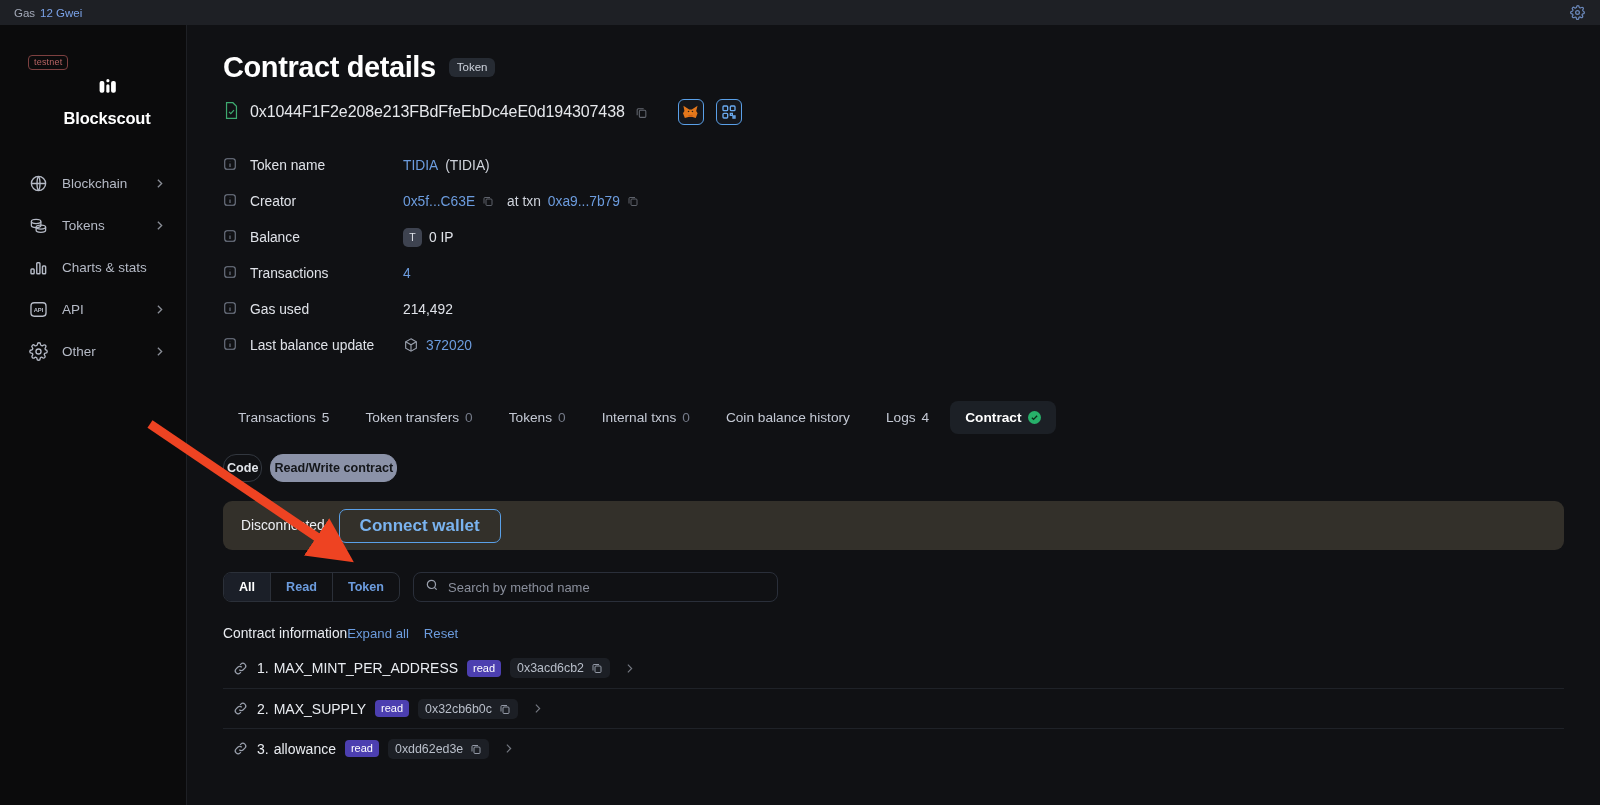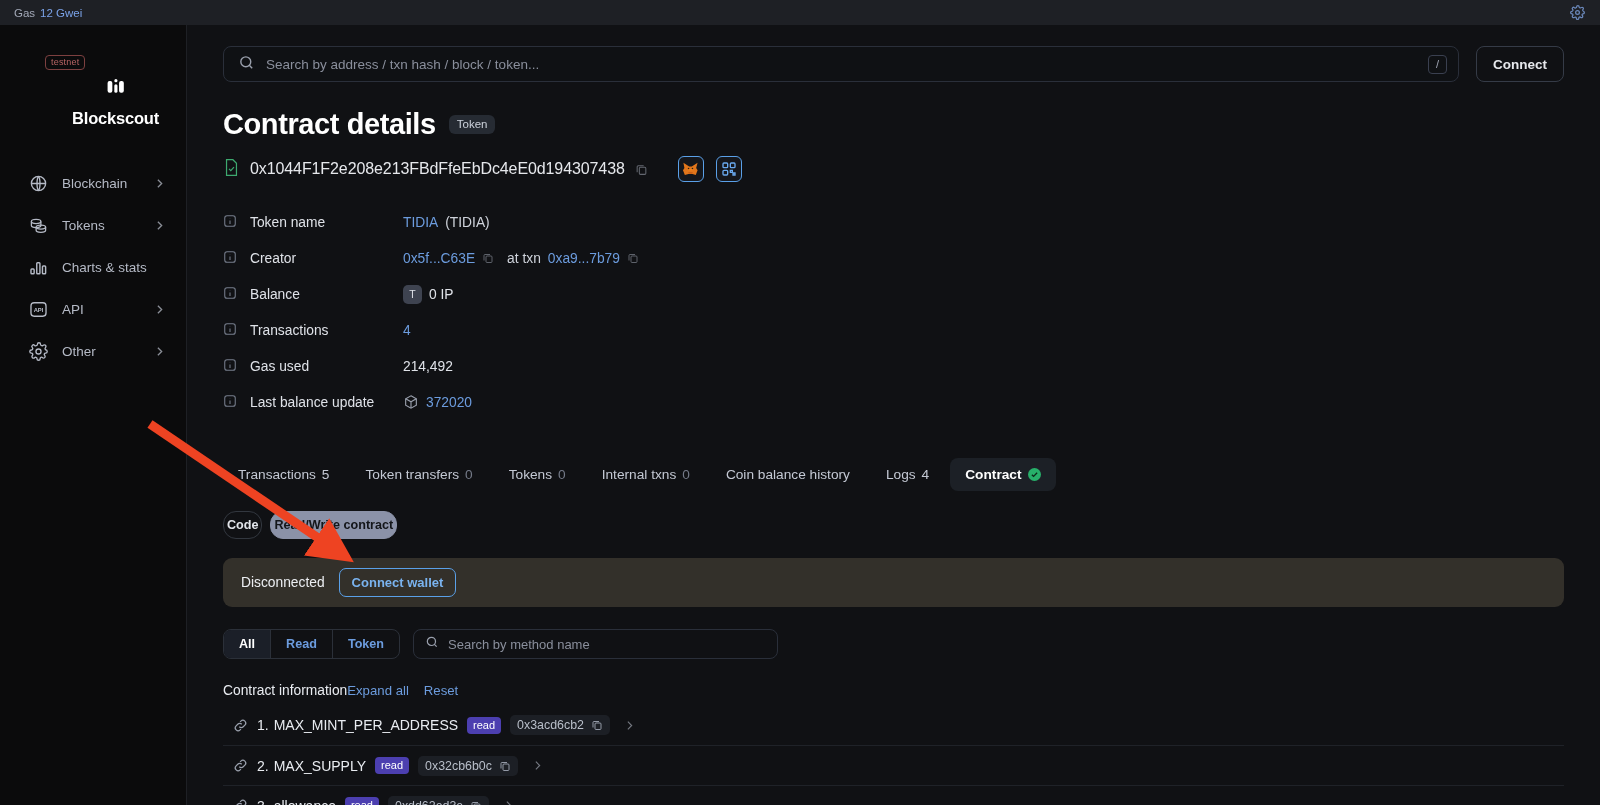--- a/index.html
+++ b/index.html
@@ -21,21 +21,21 @@
   .gas-wrap { display: flex; gap: 5px; align-items: center; color: #a3a9b8; }
   .gas-val { color: #7aa2e8; }
   .gear-btn { width: 18px; height: 18px; display:flex; align-items:center; justify-content:center; cursor: pointer;}
   
   .sidebar {
     position: absolute; top: 25px; left: 0; width: 187px; height: 780px;
     background: #0b0b0c;
     border-right: 1px solid #1e2025;
     padding: 26px 0 0 0;
   }
-  .brand { padding-left: 15px; margin-left: 30px; }
+  .brand { padding-left: 28px; }
   .testnet-badge {
     display: inline-block;
     border: 1px solid #7d4040;
     color: #b76464;
     border-radius: 4px;
     font-size: 9px;
     padding: 1px 5px 2px;
     letter-spacing: .2px;
     margin-bottom: 7px;
   }
@@ -145,22 +145,22 @@
   .wallet-bar {
     margin-top: 19px; height: 49px; border-radius: 9px;
     background: #33302a;
     display: flex; align-items: center; gap: 14px;
     padding: 0 18px;
   }
   .wallet-status { font-size: 13.8px; color: #eceef2; }
   .connect-wallet-btn {
     border: 1px solid #5aa0e8; border-radius: 7px;
     background: transparent; color: #7ab3ef;
-    font-size: 13px; font-weight: 700;
-    padding: 6px 12px; cursor: pointer;
+    font-size: 17px; font-weight: 700;
+    padding: 6px 20px; cursor: pointer;
     font-family: "Liberation Sans", sans-serif;
   }
   
   .filters { display: flex; align-items: center; gap: 13px; margin-top: 22px; }
   .seg {
     display: flex; border: 1px solid #2b3039; border-radius: 8px; overflow: hidden;
   }
   .seg button {
     border: 0; background: transparent; color: #6c9cde;
     font-size: 12.6px; font-weight: 700; padding: 7px 15px;
@@ -317,33 +317,20 @@
         <svg width="13" height="13" viewBox="0 0 24 24" fill="none" stroke="#b5bac6" stroke-width="2.4">
             <path d="M9 5l7 7-7 7"></path>
           </svg>
       </span>
     </div>
   </div>
 </div>
 
 <div class="main">
 
-  <div class="searchrow">
-    <div class="searchbox">
-      <span>
-        <svg width="17" height="17" viewBox="0 0 24 24" fill="none" stroke="#9aa0ad" stroke-width="2">
-          <circle cx="11" cy="11" r="7"></circle>
-            <path d="M20 20l-4-4"></path>
-        </svg>
-      </span>
-      <input class="search-input" type="text" placeholder="Search by address / txn hash / block / token..." style="">
-      <span class="slash-key">/</span>
-    </div>
-    <button class="connect-btn">Connect</button>
-  </div>
 
   <div class="title-row">
     <h1 class="page-title">Contract details</h1>
     <span class="token-tag">Token</span>
   </div>
 
   <div class="addr-row">
     <span>
       <svg width="17" height="19" viewBox="0 0 24 26" fill="none" stroke="#3da96f" stroke-width="1.7">
         <path d="M5 2h9l5 5v17H5z"></path>

